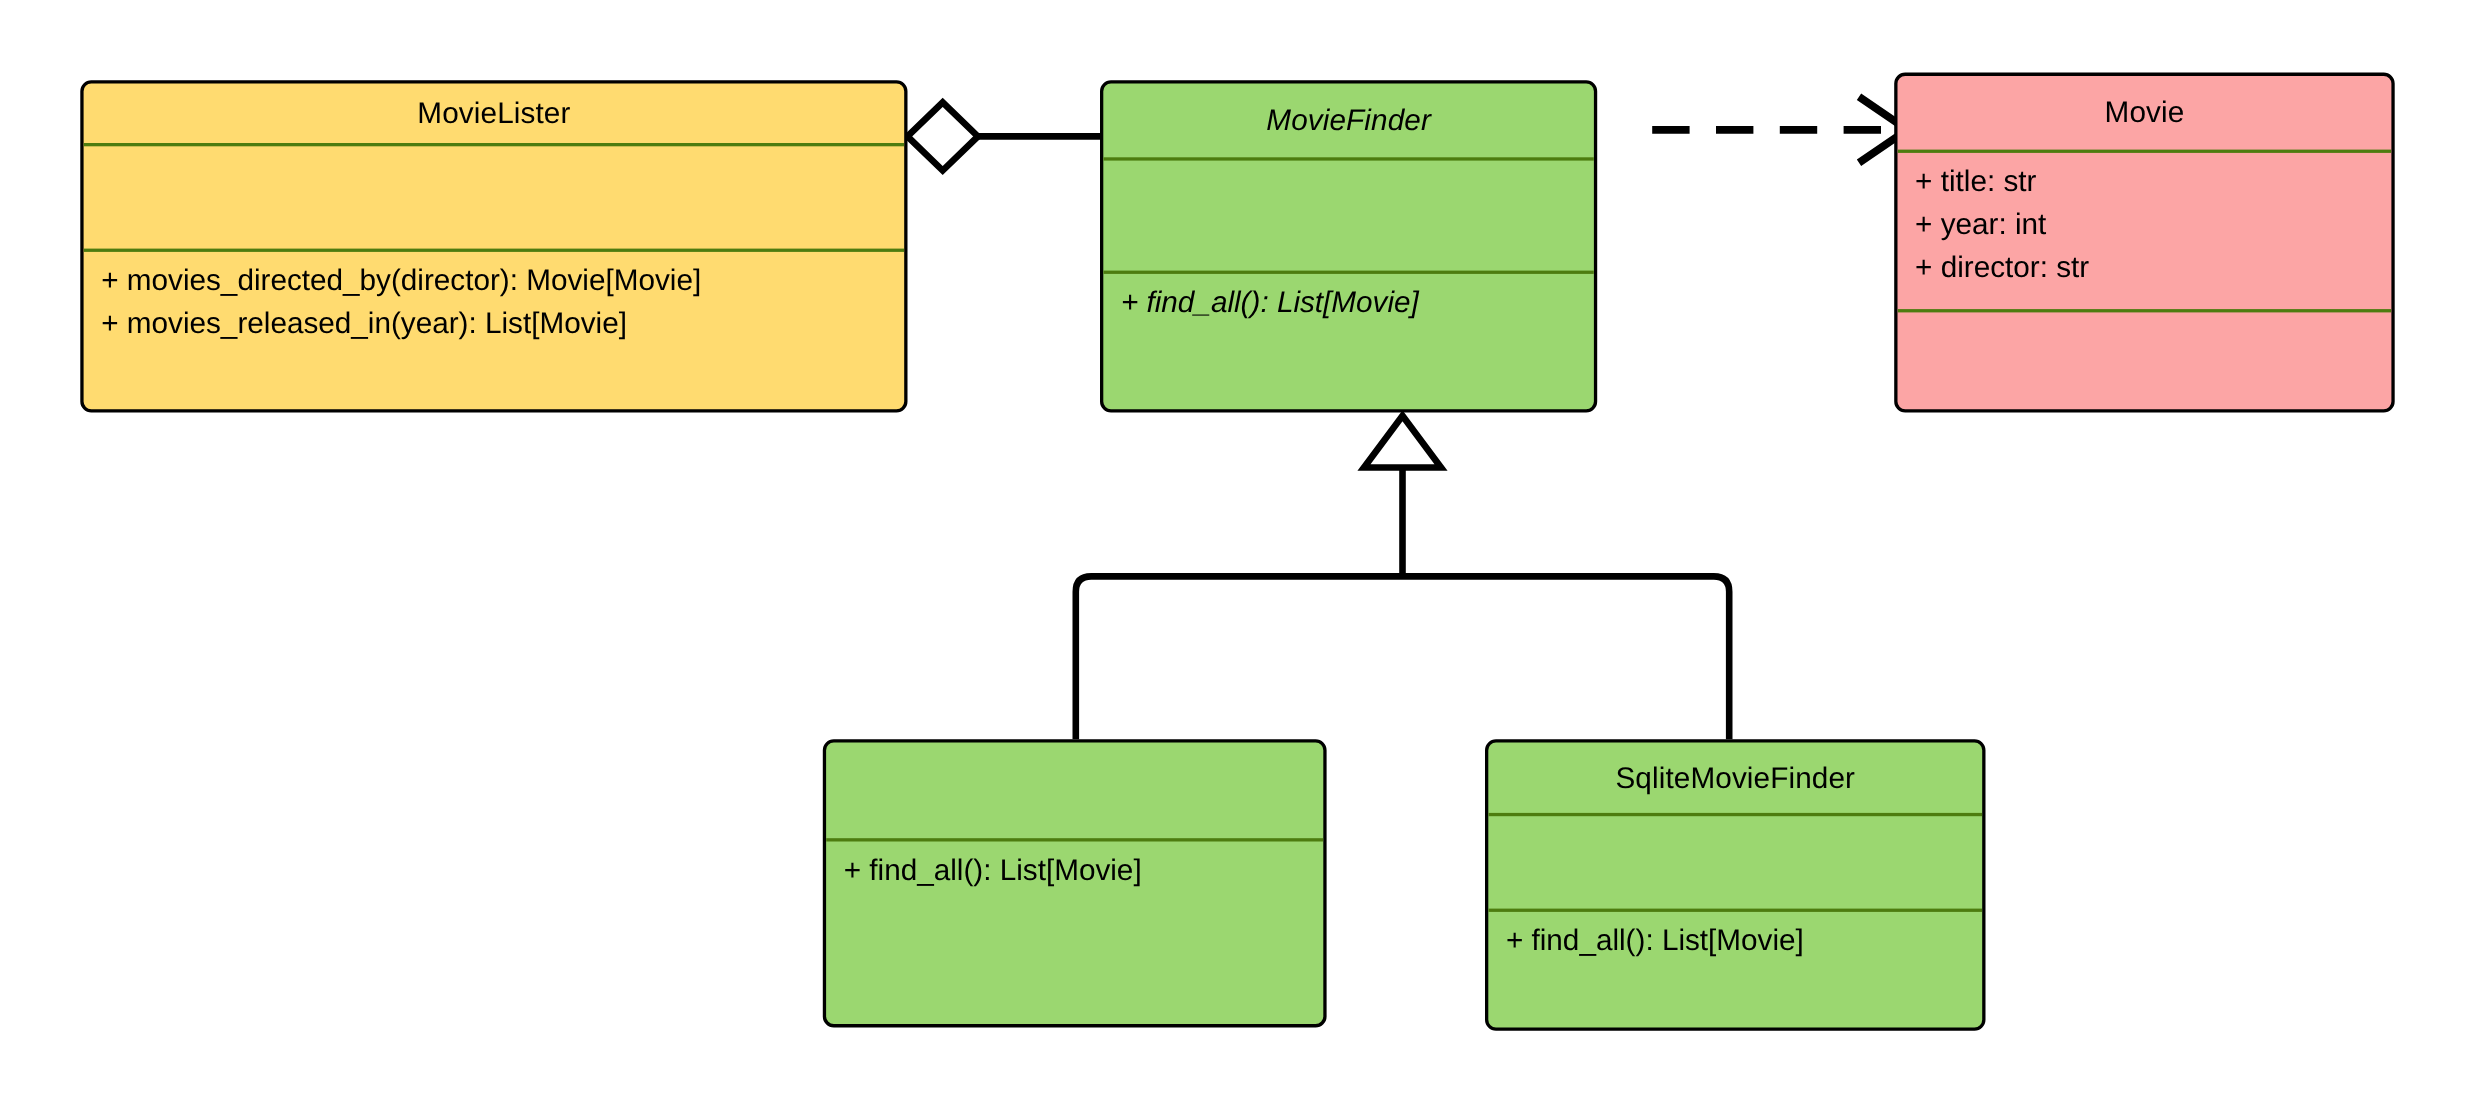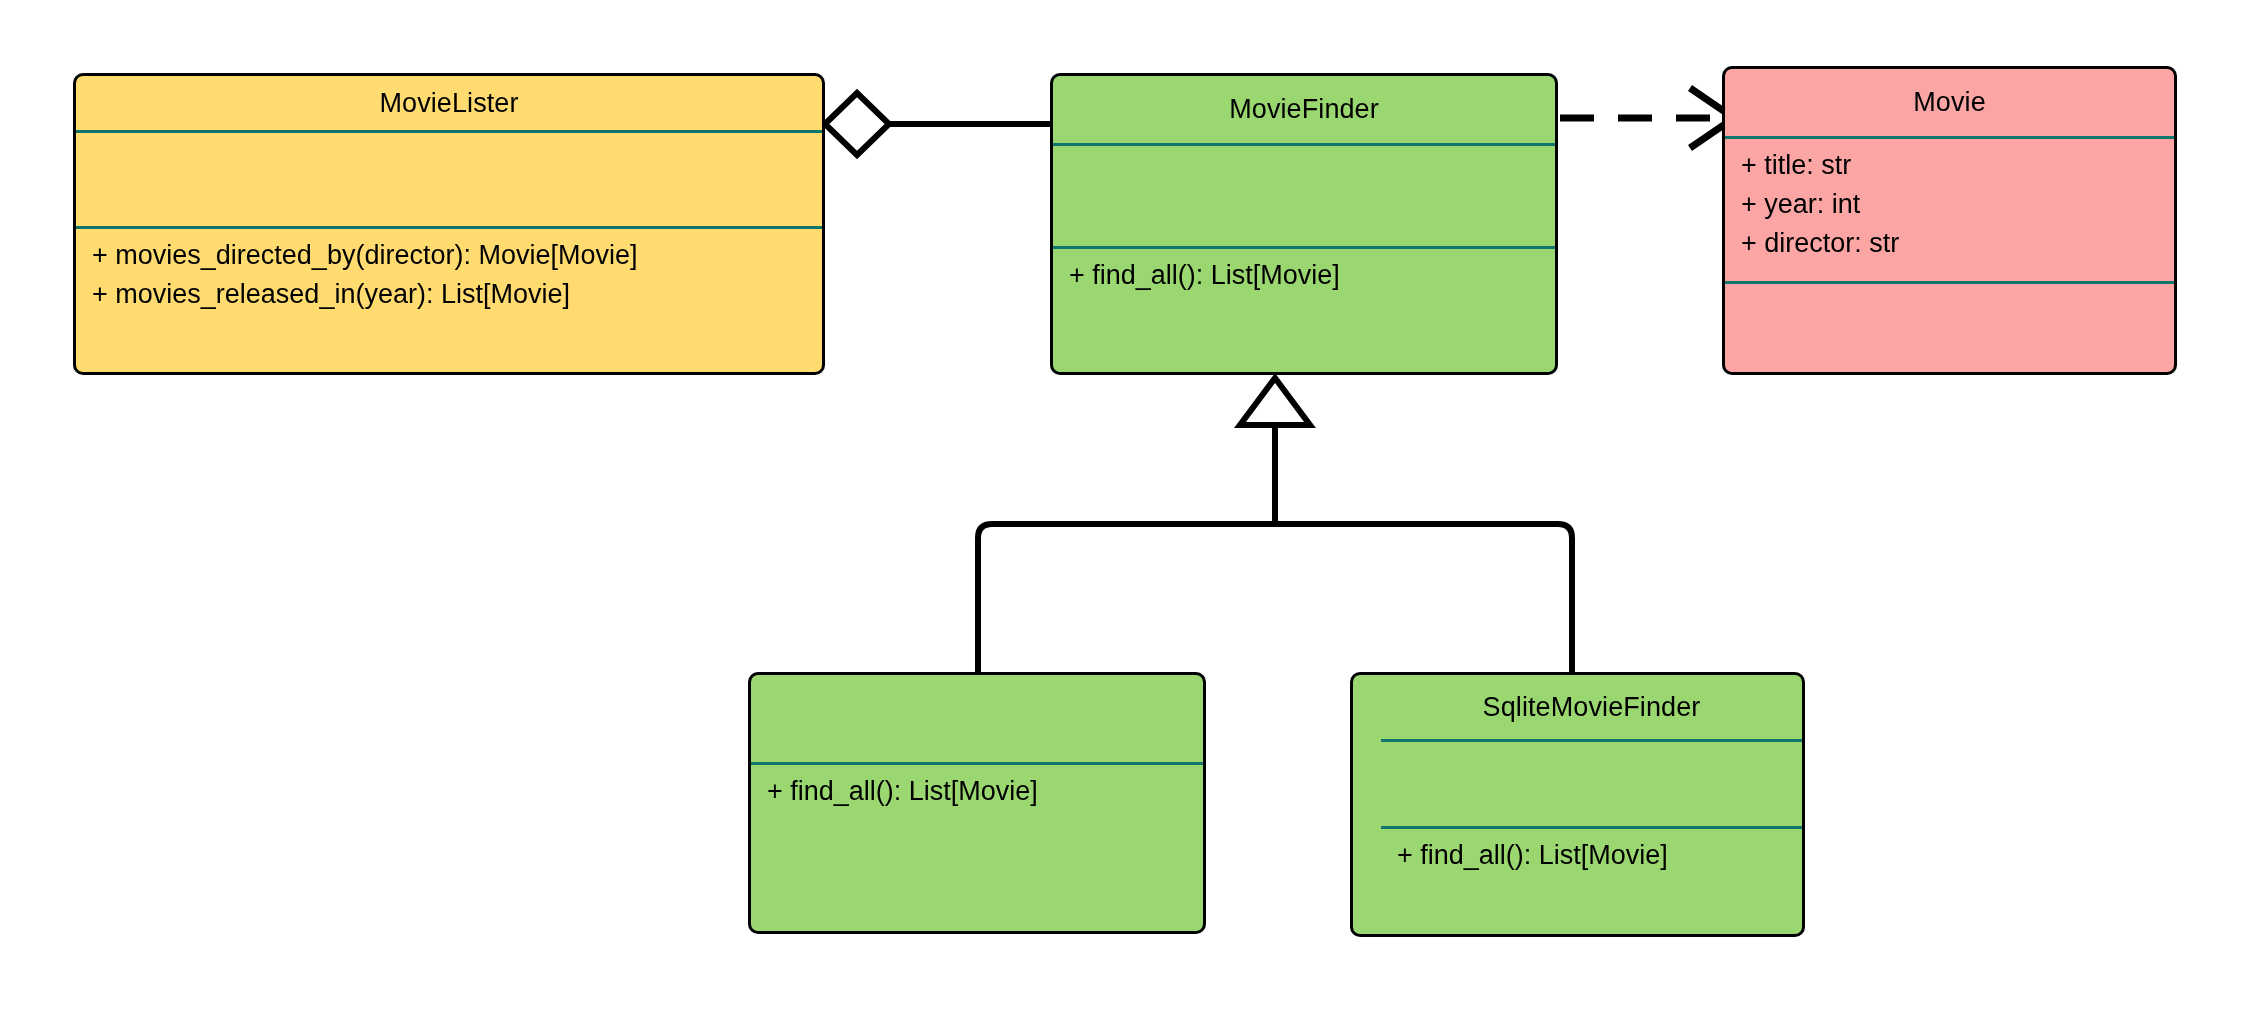--- a/index.html
+++ b/index.html
@@ -27,21 +27,21 @@
     border-radius: 10px;
     overflow: hidden;
     display: flex;
     flex-direction: column;
   }
   .compartment {
     box-sizing: border-box;
     position: relative;
   }
   .compartment + .compartment {
-    border-top: 3px solid #0f766e;
+    border-top: 3px solid #4d7c0f;
   }
   .class-name {
     display: flex;
     align-items: center;
     justify-content: center;
     font-size: 27px;
     color: #000000;
     letter-spacing: 0.1px;
   }
   .member-list {
@@ -93,21 +93,21 @@
 
 <div class="uml-class fill-yellow" style="left:73px; top:73px; width:752px; height:302px;">
   <div class="compartment class-name" style="height:54px;">MovieLister</div>
   <div class="compartment empty-compartment" style="height:96px;"></div>
   <div class="compartment member-list" style="flex:1;">
     <div class="member">+ movies_directed_by(director): Movie[Movie]</div>
     <div class="member">+ movies_released_in(year): List[Movie]</div>
   </div>
 </div>
 
-<div class="uml-class fill-green" style="left:1050px; top:73px; width:508px; height:302px;">
+<div class="uml-class fill-green" style="left:1000px; top:73px; width:452px; height:302px;font-style:italic;">
   <div class="compartment class-name" style="height:67px;">MovieFinder</div>
   <div class="compartment empty-compartment" style="height:103px;"></div>
   <div class="compartment member-list" style="flex:1;">
     <div class="member">+ find_all(): List[Movie]</div>
   </div>
 </div>
 
 <div class="uml-class fill-blue" style="left:1722px; top:66px; width:455px; height:309px;">
   <div class="compartment class-name" style="height:67px;">Movie</div>
   <div class="compartment member-list" style="height:145px;">
@@ -118,19 +118,19 @@
   <div class="compartment empty-compartment" style="flex:1;"></div>
 </div>
 
 <div class="uml-class fill-green" style="left:748px; top:672px; width:458px; height:262px;">
   <div class="compartment empty-compartment" style="height:87px;"></div>
   <div class="compartment member-list" style="flex:1;">
     <div class="member">+ find_all(): List[Movie]</div>
   </div>
 </div>
 
-<div class="uml-class fill-green" style="left:1350px; top:672px; width:455px; height:265px;padding-left:28px;">
+<div class="uml-class fill-green" style="left:1350px; top:672px; width:455px; height:265px;">
   <div class="compartment class-name" style="height:64px;">SqliteMovieFinder</div>
   <div class="compartment empty-compartment" style="height:87px;"></div>
   <div class="compartment member-list" style="flex:1;">
     <div class="member">+ find_all(): List[Movie]</div>
   </div>
 </div>
 
 </body></html>

